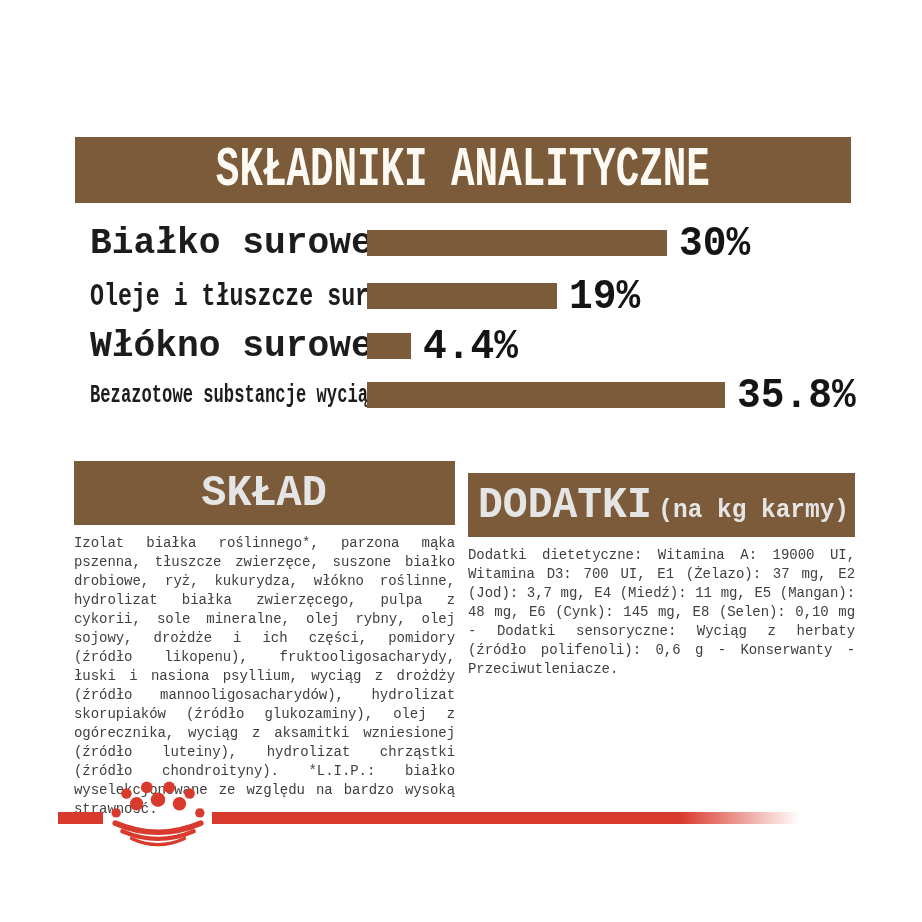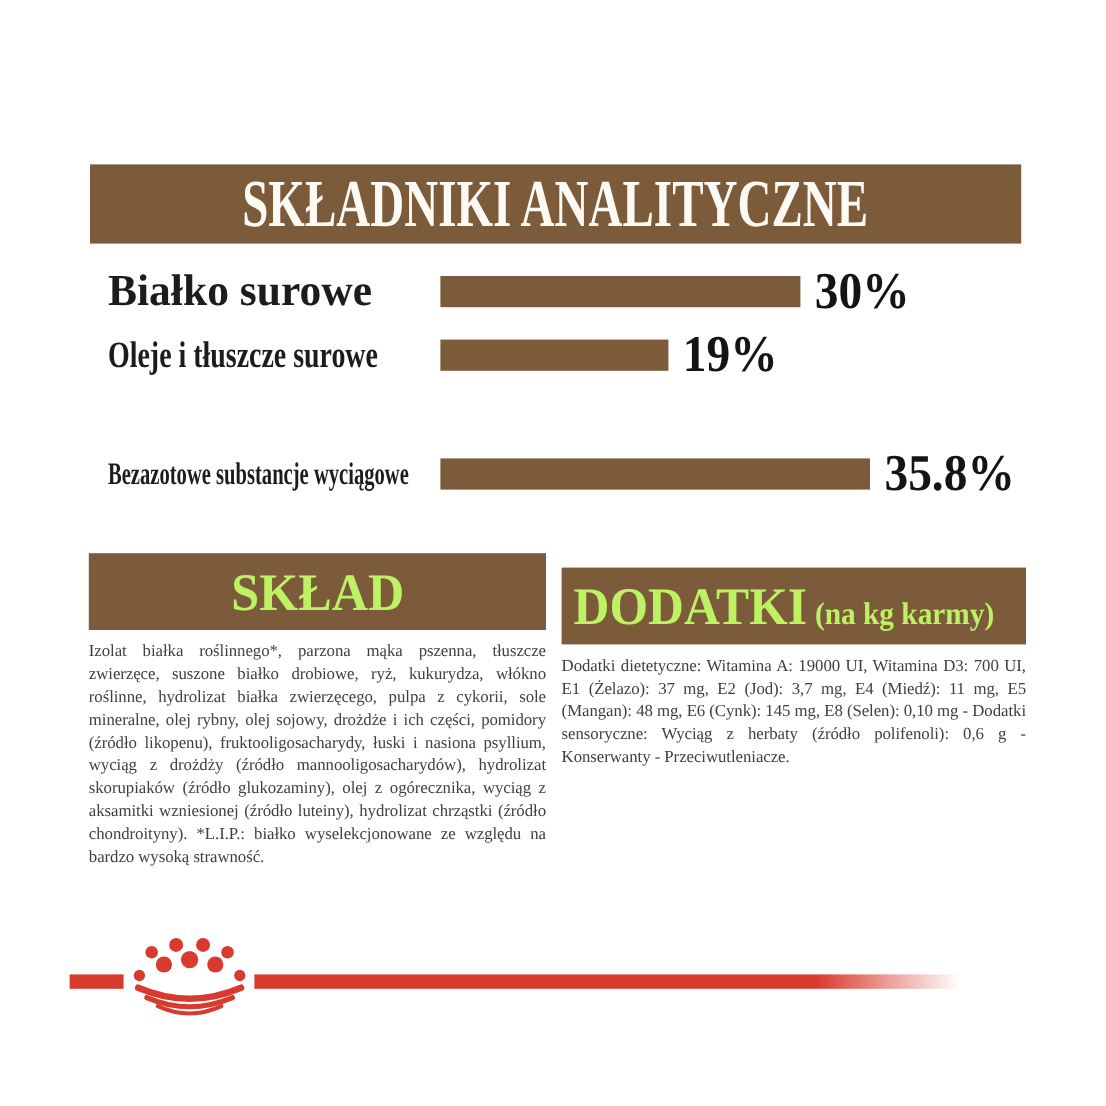--- a/index.html
+++ b/index.html
@@ -4,21 +4,21 @@
 <style>
   :root{
     --brown:#7b5b3a;
     --red:#d93a2e;
     --body-text:#3f3f3f;
     --label-text:#1c1c1c;
   }
   html,body{margin:0;padding:0;background:#ffffff;}
   .page{
     position:relative;width:922px;height:922px;background:#ffffff;
-    font-family:Liberation Serif, serif;overflow:hidden;
+    font-family:Liberation Mono, monospace;overflow:hidden;
   }
   
   .main-header{
     position:absolute;left:75px;top:137px;width:776px;height:66px;
     background:var(--brown);display:flex;align-items:center;justify-content:center;
   }
   .main-header .t{
     font-size:56px;font-weight:bold;color:#fdf9f3;white-space:nowrap;
     transform:scaleX(.70);transform-origin:center center;letter-spacing:0;
   }
@@ -33,21 +33,21 @@
   .bar-value{
     position:absolute;top:13px;transform:translateY(-50%) scaleX(.92);
     transform-origin:left center;font-size:43px;font-weight:bold;color:#141414;
     white-space:nowrap;
   }
   
   .col{position:absolute;top:461px;}
   .col-left{left:74px;width:381px;}
   .col-right{left:468px;width:387px;margin-top:12px;}
   .col-header{
-    height:64px;background:var(--brown);color:#bef264;
+    height:64px;background:var(--brown);color:#e5e5e5;
     display:flex;align-items:center;
   }
   .col-left .col-header{justify-content:center;}
   .col-left .col-header .t{font-size:44px;font-weight:bold;transform:scaleX(.95);transform-origin:center center;}
   .col-right .col-header{padding-left:10px;}
   .col-right .col-header .t{
     font-size:44px;font-weight:bold;white-space:nowrap;
     transform:scaleX(.94);transform-origin:left center;
   }
   .col-right .col-header .sub{font-size:26px;font-weight:bold;margin-left:7px;}
@@ -79,20 +79,25 @@
         <div class="bar" style="width: 300px; background: rgb(123, 91, 58);"></div>
         <span class="bar-value" style="left: 589px;">30%</span>
       </div>
 
       <div class="chart-row" style="top: 283px;">
         <span class="bar-label" style="font-size: 31px; transform: translateY(-50%) scaleX(0.75);">Oleje i tłuszcze surowe</span>
         <div class="bar" style="width: 190px; background: rgb(123, 91, 58);"></div>
         <span class="bar-value" style="left: 479px;">19%</span>
       </div>
 
+      <div class="chart-row" style="top: 333px;">
+        <span class="bar-label" style="font-size: 37px; transform: translateY(-50%) scaleX(0.98);">Włókno surowe</span>
+        <div class="bar" style="width: 44px; background: rgb(123, 91, 58);"></div>
+        <span class="bar-value" style="left: 333px;">4.4%</span>
+      </div>
 
       <div class="chart-row" style="top: 382px;">
         <span class="bar-label" style="font-size: 26px; transform: translateY(-50%) scaleX(0.66);">Bezazotowe substancje wyciągowe</span>
         <div class="bar" style="width: 358px; background: rgb(123, 91, 58);"></div>
         <span class="bar-value" style="left: 647px;">35.8%</span>
       </div>
     </div>
 
   <div class="col col-left">
     <div class="col-header">

